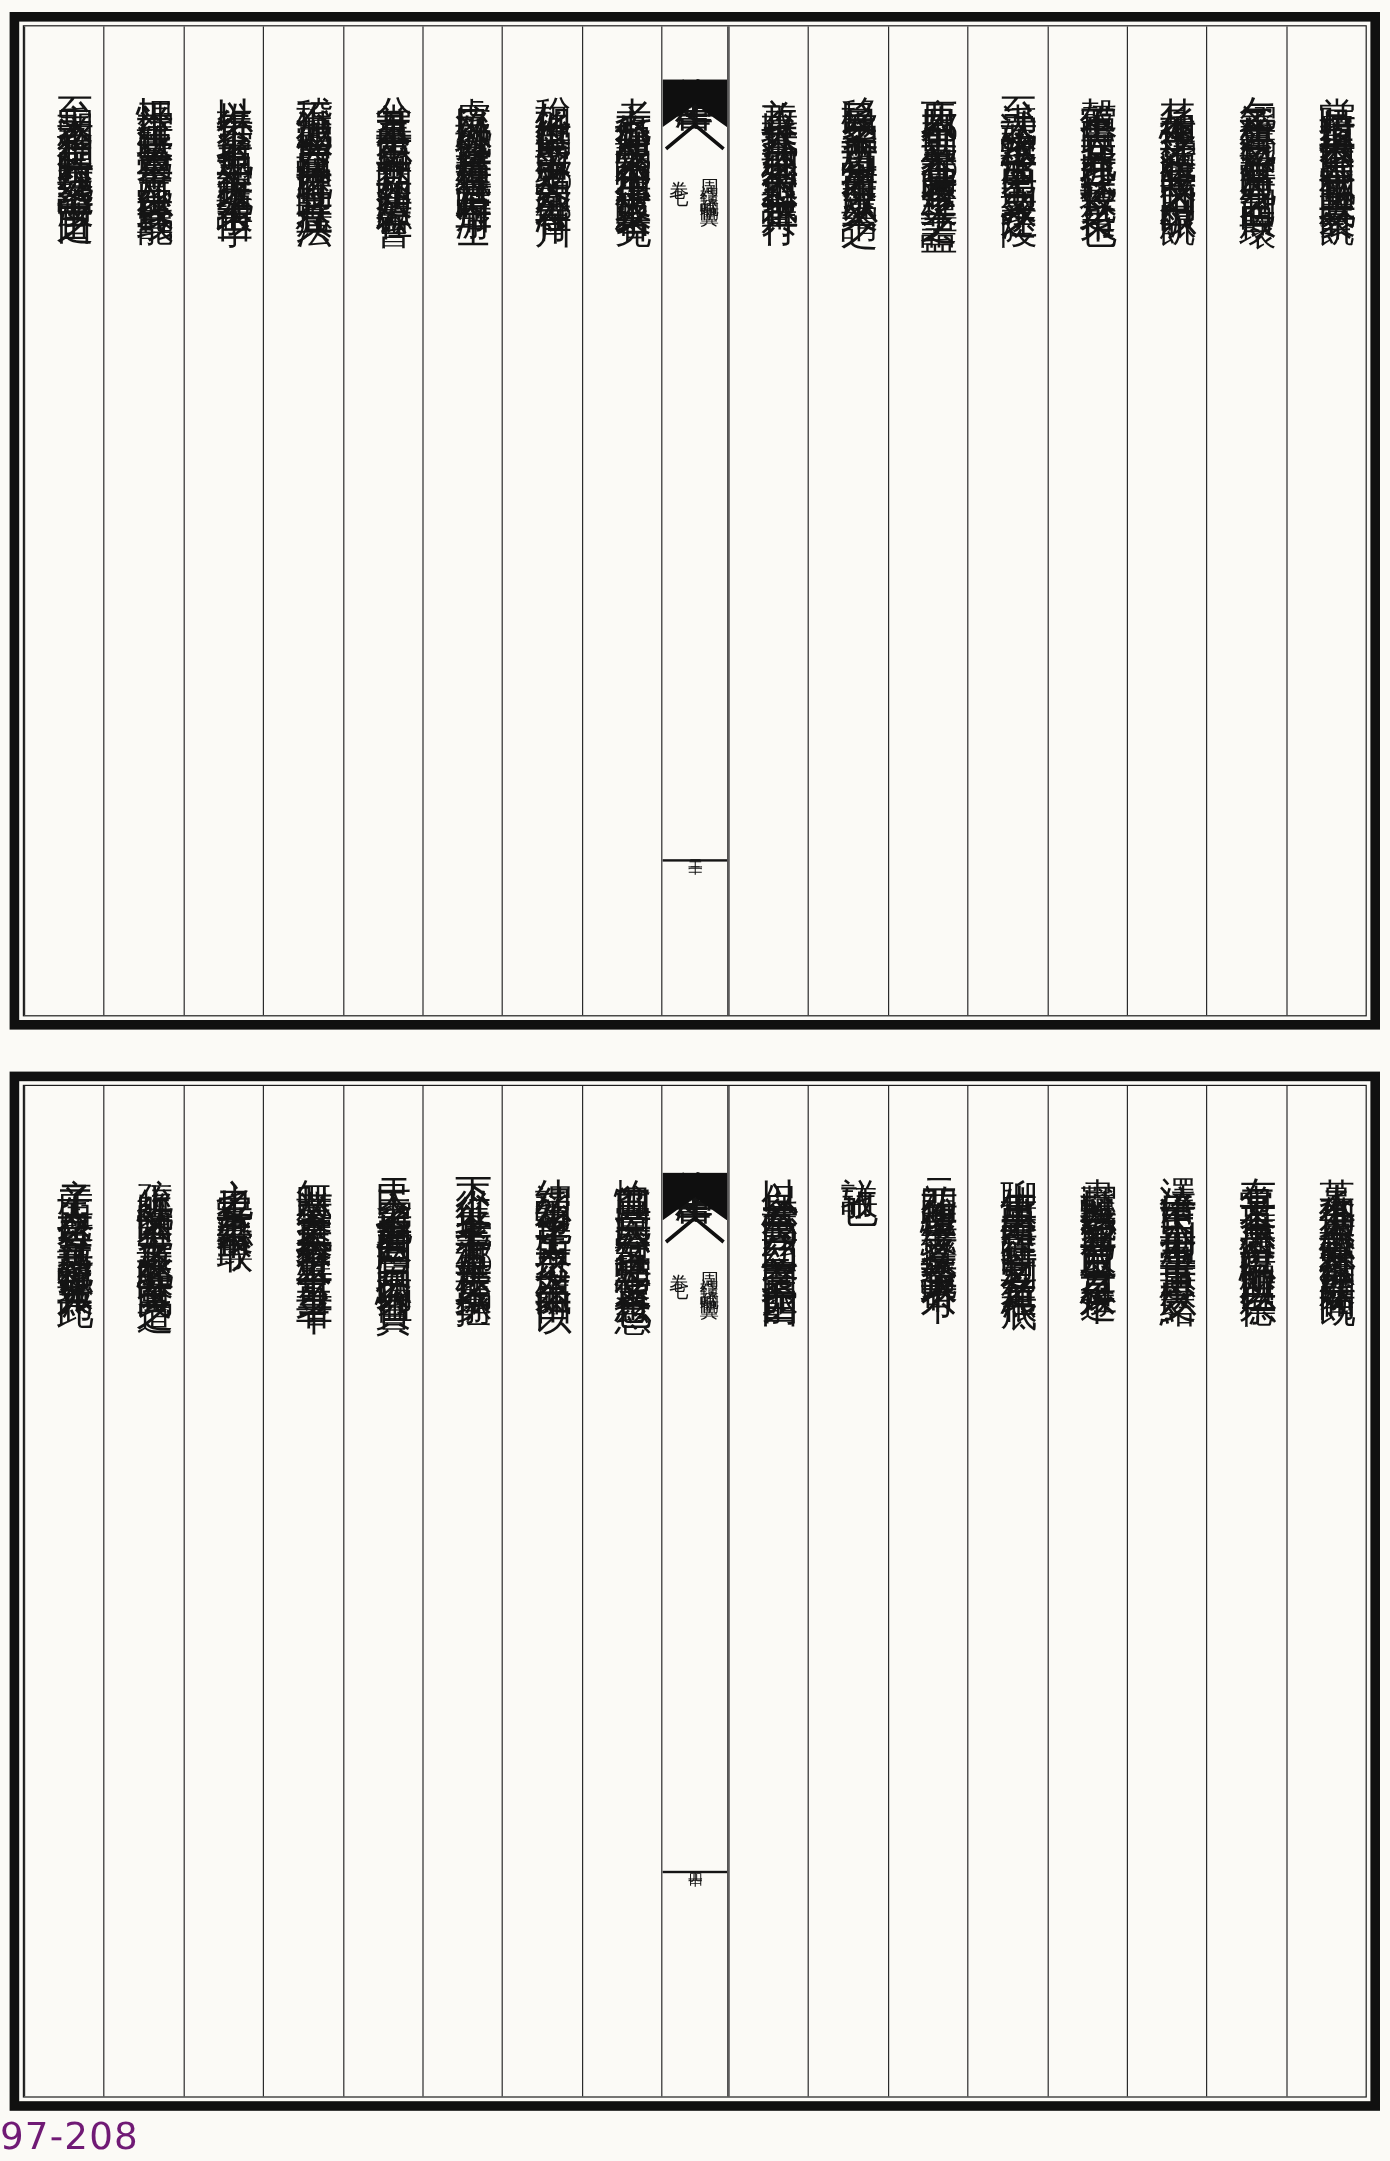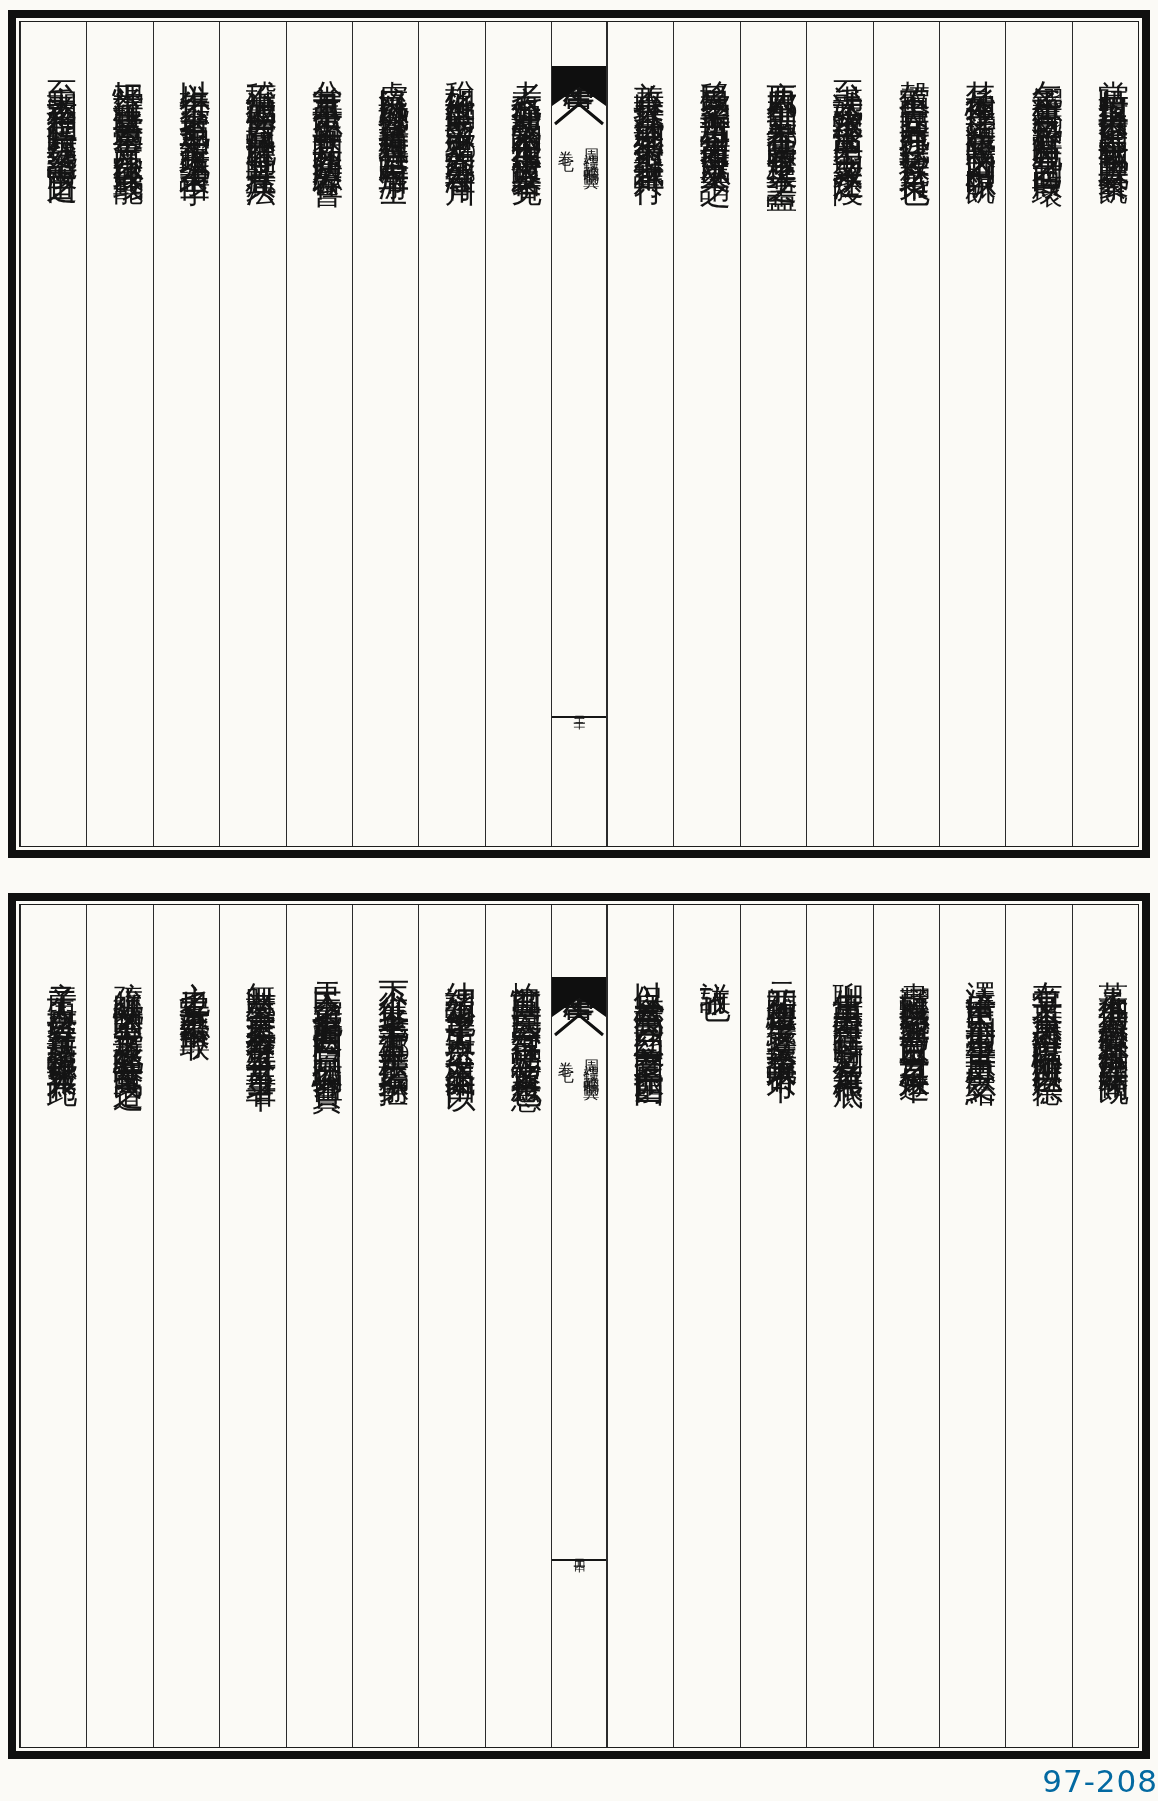--- a/index.html
+++ b/index.html
@@ -63,23 +63,23 @@
   .center-spacer{flex:1;}
   .folio{
     writing-mode:vertical-rl;text-orientation:upright;
     font-size:12px;letter-spacing:1px;margin:0 auto 6px auto;
   }
   .center-rule{border-top:2px solid #151515;width:100%;}
   .center-tail{height:128px;}
   #bottom-block .center-tail{height:186px;}
   .footer{
     position:absolute;top:1763px;left:0;width:100%;
-    text-align:right;
+    text-align:left;
     font-family:"DejaVu Sans","Liberation Sans",sans-serif;
-    font-size:31px;letter-spacing:1px;color:#0369a1;
+    font-size:31px;letter-spacing:1px;color:#701a75;
   }
 </style>
 </head>
 <body>
 
 <div class="page-block" id="top-block">
   <div class="cols-wrap">
     <div class="colgroup">
         <div class="vcol">當時措置與後世不同至春秋戰國王政既衰秦飢</div>
         <div class="vcol">乞糴于晉魯飢乞糴於齊當時九年之制已自敗壞</div>

